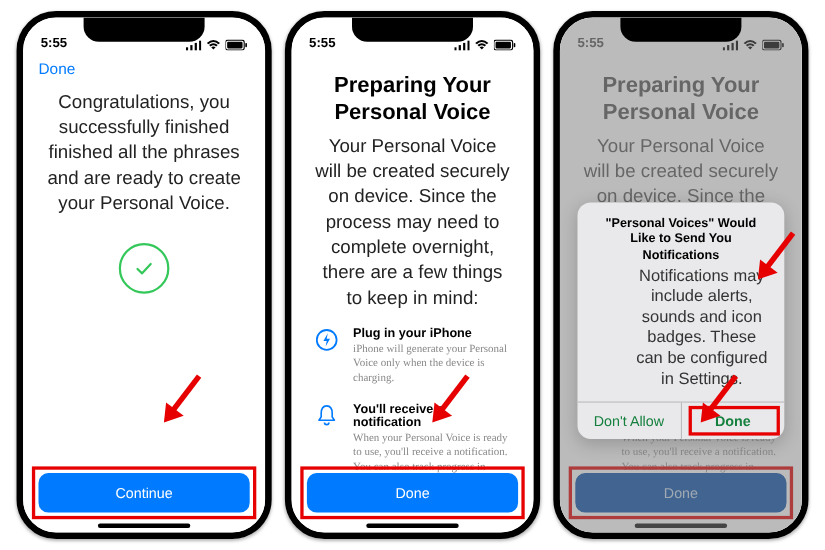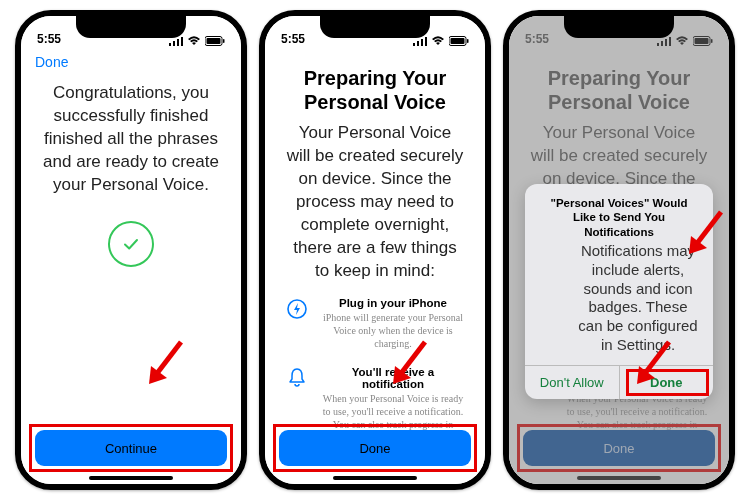--- a/index.html
+++ b/index.html
@@ -93,21 +93,21 @@
   }
   .check {
     width: 42px;
     height: 42px;
     border: 2px solid #34c759;
     border-radius: 50%;
     margin: 24px auto;
     display:flex;align-items:center;justify-content:center;
     color:#34c759;
   }
-  .tips { text-align: center; margin-top: 10px; }
+  .tips { text-align: left; margin-top: 10px; }
   .tip {
     display: flex;
     gap: 12px;
     margin-bottom: 16px;
   }
   .tip-icon {
     width: 24px;
     height:24px;
     flex-shrink: 0;
     color: #007aff;
@@ -128,21 +128,21 @@
   .footer {
     padding: 0 14px 18px;
     position: relative;
   }
   .primary-btn {
     width: 100%;
     height: 36px;
     background: #007aff;
     border: none;
     border-radius: 9px;
-    color: #000000;
+    color: #ffffff;
     font-size: 13px;
     font-weight: 500;
   }
   .phone.dimmed .primary-btn{background:#0a52a8;color:#c7d8ef;}
   .phone.dimmed .status,.phone.dimmed h2.title,.phone.dimmed p.body,
   .phone.dimmed .tip-title{color:#555}
   .phone.dimmed .tip-body{color:#999}
   .phone.dimmed .tip-icon{color:#5a8bc9}
   .red-box {
     position: absolute;

